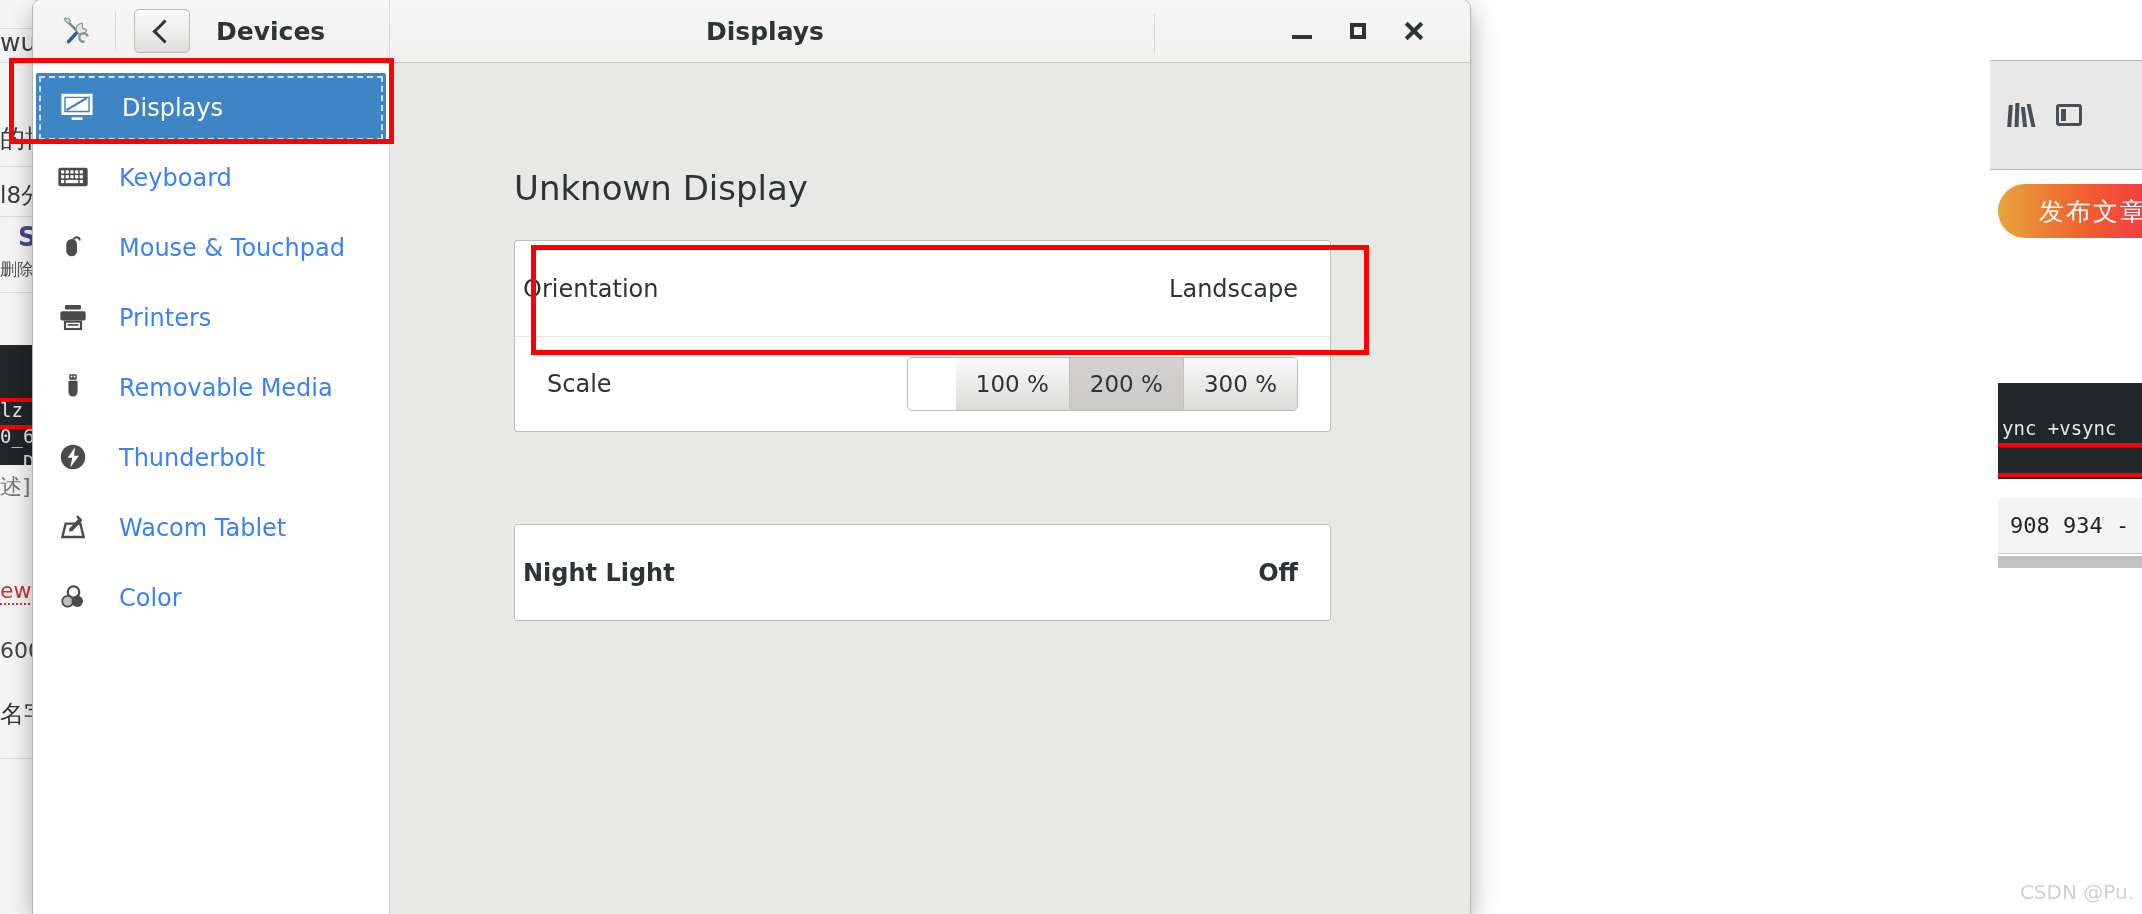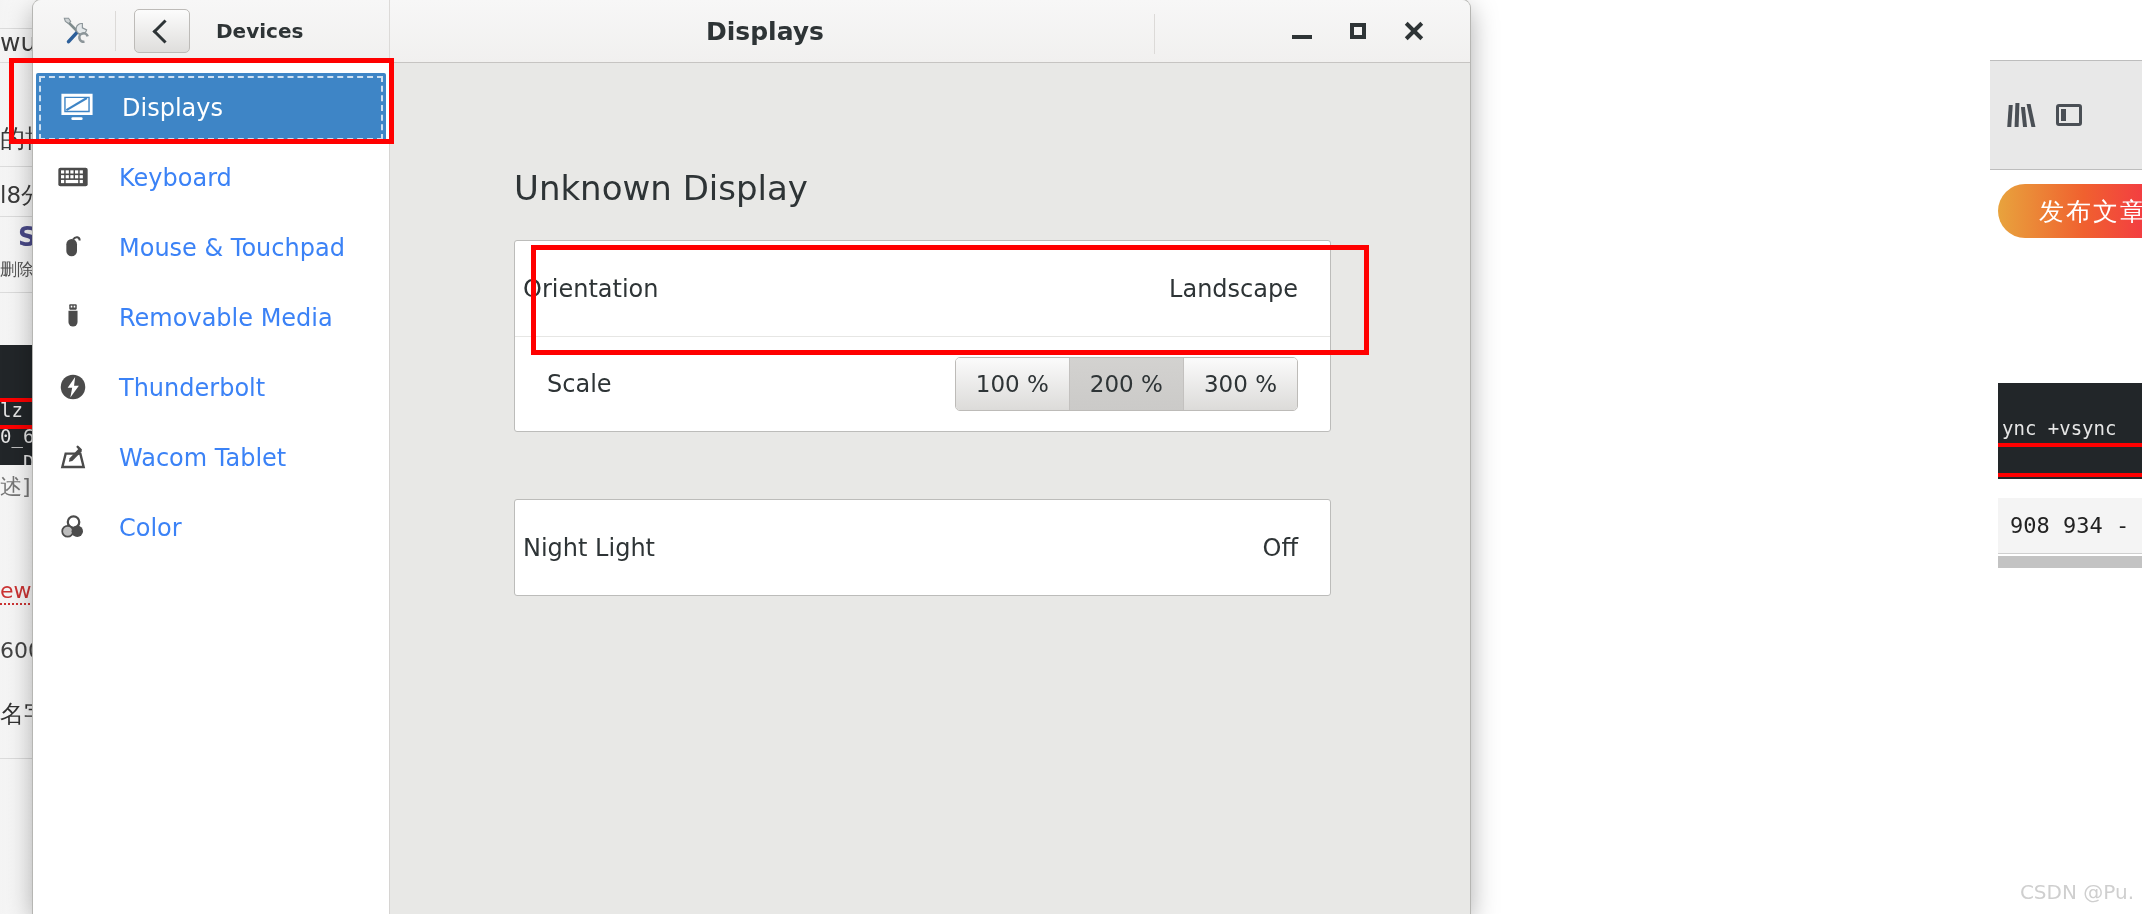--- a/index.html
+++ b/index.html
@@ -103,21 +103,21 @@
   .back-btn{
     width:54px;height:42px;margin-left:18px;border:1px solid #bdbbb8;border-radius:5px;
     background:linear-gradient(to bottom,#fcfcfc,#dfdedc);
     display:flex;align-items:center;justify-content:center;cursor:pointer;
     flex:0 0 54px;
   }
   .chev{width:14px;height:14px;border-left:3px solid #2e3436;border-bottom:3px solid #2e3436;
         transform:rotate(45deg);margin-left:5px;}
 
   .tb-section-title{
-    margin-left:26px;font-size:20px;font-weight:bold;color:#2e3436;
+    margin-left:26px;font-size:25px;font-weight:bold;color:#2e3436;
   }
   .tb-center{
     flex:1;display:flex;align-items:center;justify-content:center;
     font-size:25px;font-weight:bold;color:#2e3436;
   }
   .tb-right{
     width:330px;flex:0 0 330px;display:flex;align-items:center;justify-content:flex-end;
     padding-right:28px;box-sizing:border-box;position:relative;
   }
   .tb-right:before{
@@ -167,21 +167,21 @@
     border-radius:3px;width:817px;box-sizing:border-box;
   }
   .card-row{
     height:95px;display:flex;align-items:center;justify-content:space-between;
     padding:0 32px;box-sizing:border-box;border-top:1px solid #e6e6e4;
     font-size:24px;color:#2e3436;cursor:pointer;
   }
   .card-row:first-child{border-top:none;padding-left:8px;}
   .card-row .val{color:#2e3436;}
 
-  .seg{display:flex;border:1px solid #bdbbb8;border-radius:5px;overflow:hidden;}
+  .seg{display:flex;border:1px solid #bdbbb8;border-radius:5px;overflow:hidden;padding-left:48px;}
   .seg button{
     font-family:inherit;font-size:23px;color:#2e3436;border:none;cursor:pointer;
     padding:0 20px;height:52px;background:linear-gradient(to bottom,#fbfbfb,#dcdbd9);
     border-left:1px solid #c3c1bf;
   }
   .seg button:first-child{border-left:none;}
   .seg button.active{background:linear-gradient(to bottom,#d3d2d0,#cbcac8);}
 
   
   .annot{position:absolute;border:5px solid #ff0000;box-sizing:border-box;pointer-events:none;}
@@ -329,20 +329,31 @@
         <span class="side-icon">
           <svg viewBox="0 0 24 24" width="32" height="32">
             <path d="M7 10a4 4 0 0 1 8 0v5a4 4 0 0 1-8 0z" fill="#4b4b4b"></path>
             <rect x="10.4" y="6.5" width="1.4" height="4" fill="#4b4b4b"></rect>
             <path d="M12 6.5c2-3 5-2 5 0.6" fill="none" stroke="#4b4b4b" stroke-width="1.5"></path>
           </svg>
         </span>
         <span class="lbl">Mouse &amp; Touchpad</span>
       </div>
 
+      <div class="side-item">
+        <span class="side-icon">
+          <svg viewBox="0 0 24 24" width="32" height="32" fill="#4b4b4b">
+            <rect x="6" y="3" width="12" height="3.4" rx="0.8"></rect>
+            <rect x="2.5" y="7.6" width="19" height="7" rx="1.4"></rect>
+            <rect x="6" y="15.5" width="12" height="5.5" fill="#fff" stroke="#4b4b4b" stroke-width="1.6"></rect>
+            <rect x="8" y="17.3" width="8" height="1.3"></rect>
+          </svg>
+        </span>
+        <span class="lbl">Printers</span>
+      </div>
 
       <div class="side-item">
         <span class="side-icon">
           <svg viewBox="0 0 24 24" width="32" height="32" fill="#4b4b4b">
             <rect x="9.2" y="2.5" width="5.6" height="4" rx="0.6"></rect>
             <rect x="10.3" y="3.5" width="1.2" height="1.4" fill="#fff"></rect>
             <rect x="12.5" y="3.5" width="1.2" height="1.4" fill="#fff"></rect>
             <path d="M8.6 7.4h6.8v8.4a3.4 3.4 0 0 1-6.8 0z"></path>
           </svg>
         </span>
@@ -393,21 +404,21 @@
         <div class="card-row">
           <span>Scale</span>
           <span class="seg">
             <button>100 %</button>
             <button class="active">200 %</button>
             <button>300 %</button>
           </span>
         </div>
       </div>
 
-      <div class="card" style="margin-top:67px;">
+      <div class="card" style="margin-top:92px;font-weight:bold;">
         <div class="card-row">
           <span>Night Light</span>
           <span class="val">Off</span>
         </div>
       </div>
     </div>
   </div>
 </div>
 
 <div class="annot" id="annot-sidebar"></div>

